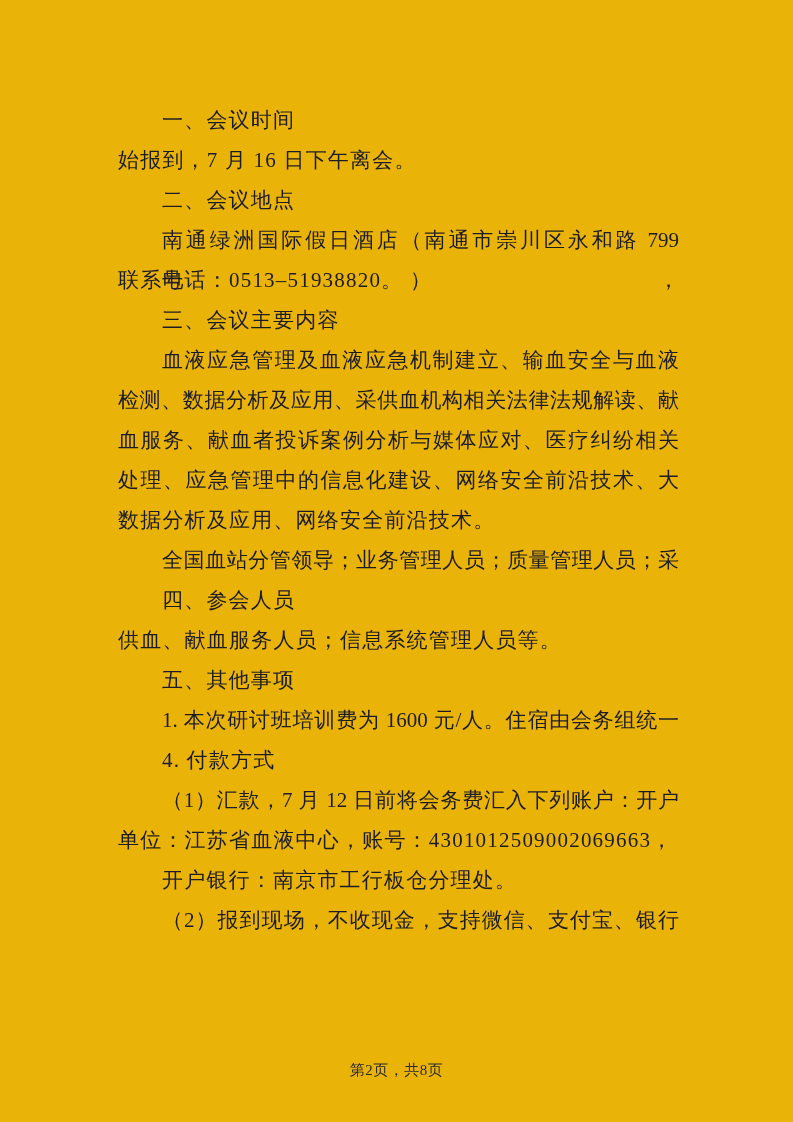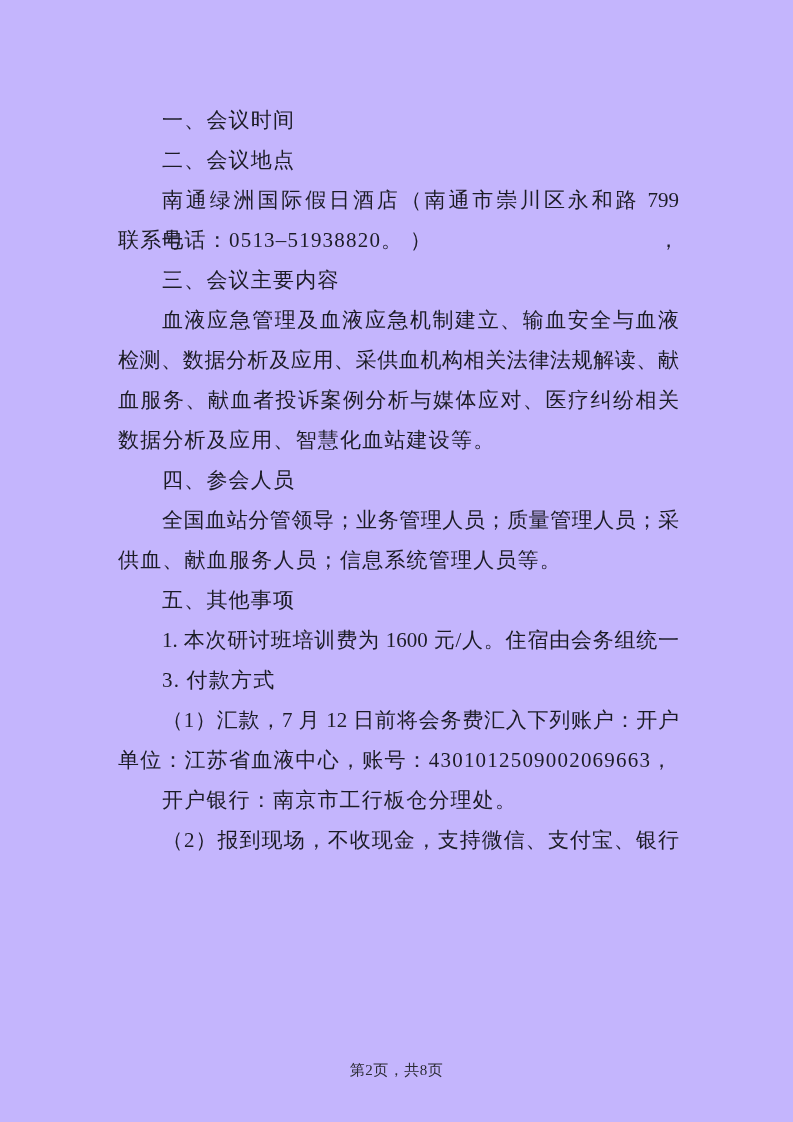--- a/index.html
+++ b/index.html
@@ -12,21 +12,21 @@
     height: 1122px;
     position: relative;
     overflow: hidden;
     font-family: "Liberation Serif", "DejaVu Serif", serif;
   }
   .page {
     position: absolute;
     left: 0; top: 0;
     width: 793px;
     height: 1122px;
-    background: #c4b5fd;
+    background: #eab308;
   }
   .doc-body {
     position: absolute;
     left: 118px;
     top: 100px;
     width: 561px;
   }
   .line {
     height: 40px;
     line-height: 40px;
@@ -56,33 +56,35 @@
     letter-spacing: 0.5px;
   }
 </style>
 </head>
 <body>
 
 <div class="page">
   <div class="doc-body">
 
   <div class="line indent">一、会议时间</div>
+      <div class="line">始报到，7 月  16 日下午离会。</div>
       <div class="line indent">二、会议地点</div>
       <div class="line indent justify">南通绿洲国际假日酒店（南通市崇川区永和路 799 号），</div>
       <div class="line">联系电话：0513–51938820。</div>
       <div class="line indent">三、会议主要内容</div>
       <div class="line indent justify">血液应急管理及血液应急机制建立、输血安全与血液</div>
       <div class="line justify">检测、数据分析及应用、采供血机构相关法律法规解读、献</div>
       <div class="line justify">血服务、献血者投诉案例分析与媒体应对、医疗纠纷相关</div>
-      <div class="line">数据分析及应用、智慧化血站建设等。</div>
+      <div class="line justify">处理、应急管理中的信息化建设、网络安全前沿技术、大</div>
+      <div class="line">数据分析及应用、网络安全前沿技术。</div>
+      <div class="line indent justify">全国血站分管领导；业务管理人员；质量管理人员；采</div>
       <div class="line indent">四、参会人员</div>
-      <div class="line indent justify">全国血站分管领导；业务管理人员；质量管理人员；采</div>
       <div class="line">供血、献血服务人员；信息系统管理人员等。</div>
       <div class="line indent">五、其他事项</div>
       <div class="line indent justify">1. 本次研讨班培训费为 1600 元/人。住宿由会务组统一</div>
-      <div class="line indent">3. 付款方式</div>
+      <div class="line indent">4. 付款方式</div>
       <div class="line indent justify">（1）汇款，7 月 12 日前将会务费汇入下列账户：开户</div>
       <div class="line">单位：江苏省血液中心，账号：4301012509002069663，</div>
       <div class="line indent">开户银行：南京市工行板仓分理处。</div>
       <div class="line indent justify">（2）报到现场，不收现金，支持微信、支付宝、银行</div>
     </div>
   <div class="footer">第2页，共8页</div>
 </div>
 
 </body></html>

